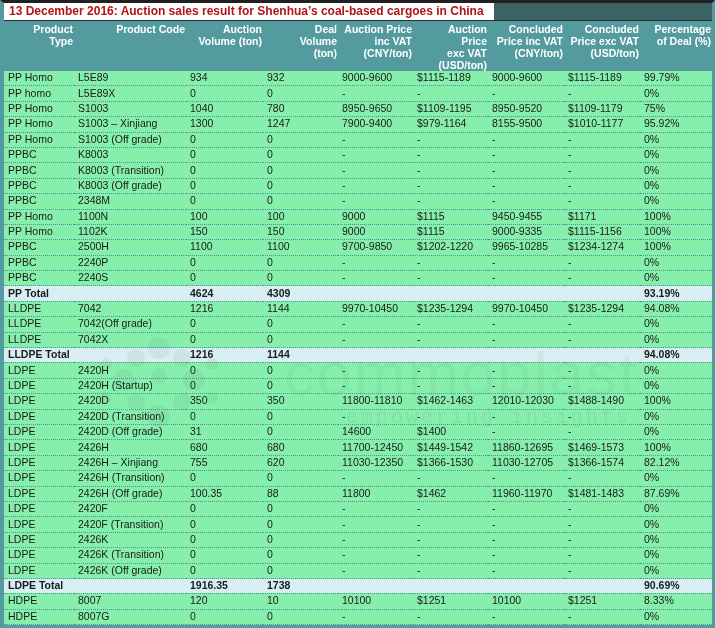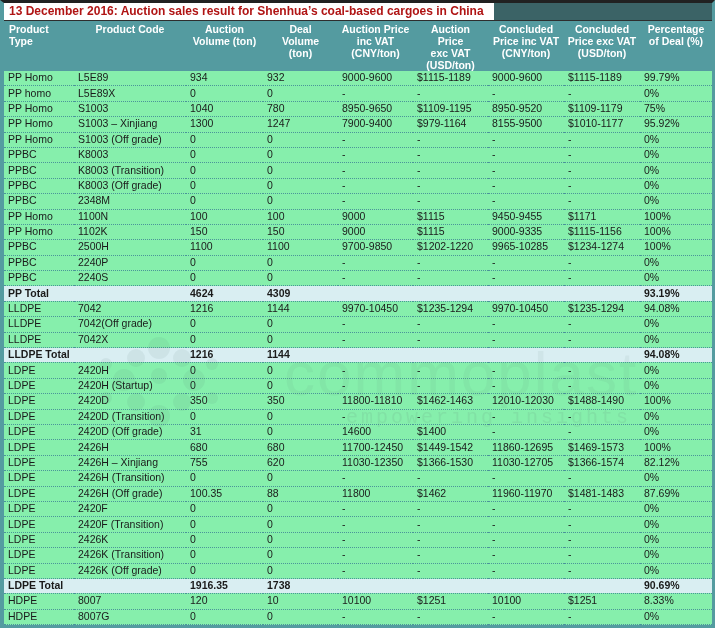--- a/index.html
+++ b/index.html
@@ -12,23 +12,23 @@
   }
   .title-row{display:flex;height:17px;border-bottom:1px solid #2e2e2e;}
   .title{
     background:#fff;color:#B01414;font-weight:bold;font-size:12px;line-height:17px;
     padding:0 10px 0 5px;white-space:nowrap;flex:0 0 auto;
   }
   .title-fill{flex:1 1 auto;background:#3B6366;}
   table{border-collapse:collapse;table-layout:fixed;width:708px;}
   thead th{
     background:#549BA0;color:#fff;font-weight:bold;font-size:10.5px;line-height:12px;
-    text-align:center;vertical-align:top;padding:2px 1px 0 1px;height:46px;box-sizing:border-box;
-  }
-  thead th:first-child{text-align:left;padding-left:5px;}
+    text-align:right;vertical-align:top;padding:2px 1px 0 1px;height:46px;box-sizing:border-box;
+  }
+  thead th:first-child{text-align:right;padding-left:5px;}
   tbody td{
     font-size:10.5px;color:#1a1a1a;line-height:13px;height:13.4px;box-sizing:content-box;
     padding:0 2px 1px 4px;border-bottom:1px dotted #4A9599;
     white-space:nowrap;overflow:hidden;vertical-align:middle;
   }
   tbody tr.total td{background:#D9EEF2;font-weight:bold;margin-left:48px;}
   .watermark{
     position:absolute;left:60px;top:325px;width:620px;pointer-events:none;
     user-select:none;z-index:0;
   }

